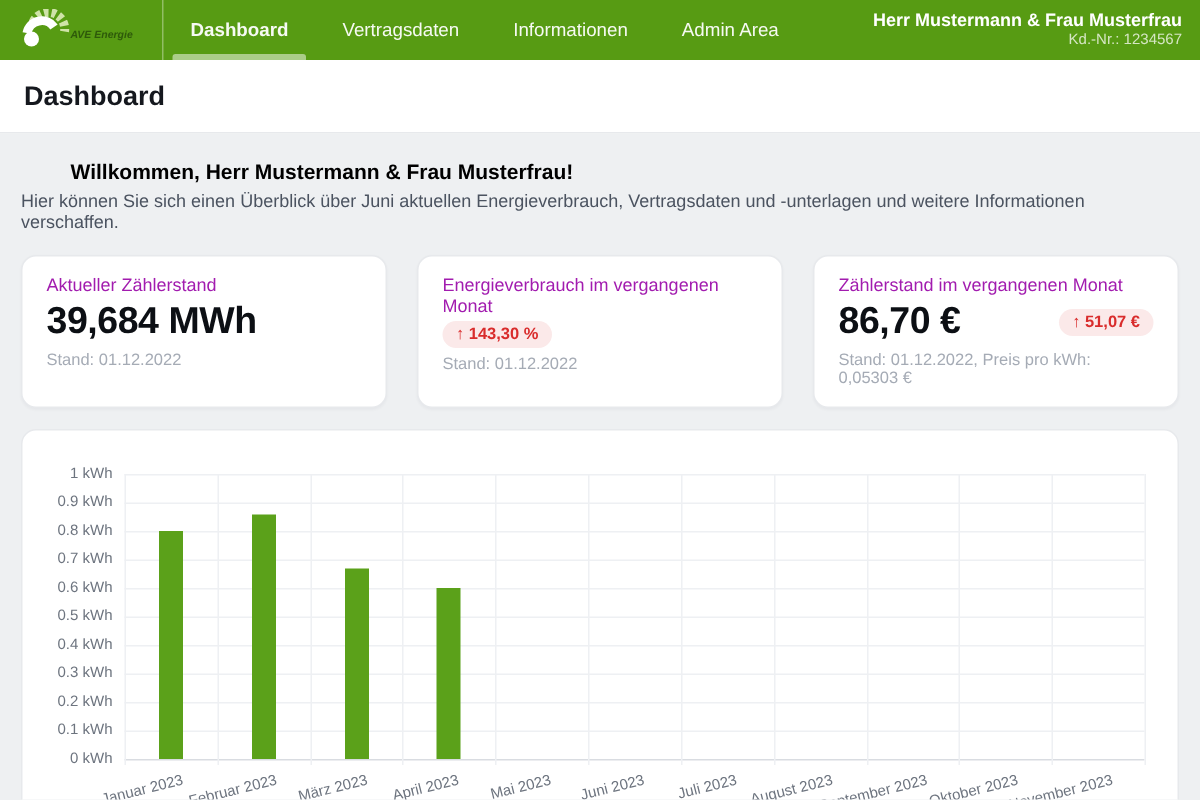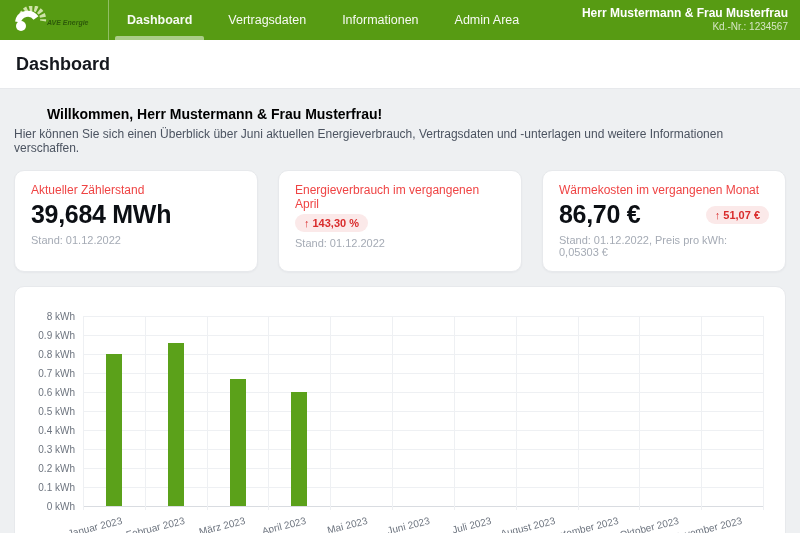--- a/index.html
+++ b/index.html
@@ -69,21 +69,21 @@
   .welcome-h { font-size: 14px; font-weight: bold; color: #000000; margin-left: 33px; }
   .welcome-p { font-size: 12px; color: #4b5360; margin-top: 5px; }
 
   .cards { display: flex; gap: 20px; margin-top: 15px; }
   .card {
     flex: 1; background: #fff;
     border: 1px solid #e7e9ec; border-radius: 10px;
     padding: 12px 16px 13px;
     box-shadow: 0 1px 2px rgba(16,24,40,.04);
   }
-  .card-title { font-size: 12px; color: #ef4444; }
+  .card-title { font-size: 12px; color: #a21caf; }
   .value-row { display: flex; align-items: center; justify-content: space-between; margin-top: 3px; }
   .card-value { font-size: 25px; font-weight: bold; color: #0c0f14; letter-spacing: -.3px; }
   .badge {
     background: var(--badge-bg); color: var(--badge-red);
     font-size: 11px; font-weight: bold;
     border-radius: 999px; padding: 3px 9px;
     display: inline-flex; align-items: center; gap: 3px;
     white-space: nowrap;
   }
   .stand { font-size: 11px; color: #a5abb5; margin-top: 5px; }
@@ -157,47 +157,47 @@
   <section class="cards">
     <div class="card">
       <div class="card-title">Aktueller Zählerstand</div>
       <div class="value-row">
         <div class="card-value">39,684 MWh</div>
       </div>
       <div class="stand">Stand: 01.12.2022</div>
     </div>
 
     <div class="card">
-      <div class="card-title">Energieverbrauch im vergangenen April</div>
+      <div class="card-title">Energieverbrauch im vergangenen Monat</div>
       <div class="value-row">
         <span class="badge">
           <span>↑</span>
           <span>143,30 %</span>
         </span>
       </div>
       <div class="stand">Stand: 01.12.2022</div>
     </div>
 
     <div class="card">
-      <div class="card-title">Wärmekosten im vergangenen Monat</div>
+      <div class="card-title">Zählerstand im vergangenen Monat</div>
       <div class="value-row">
         <div class="card-value">86,70 €</div>
         <span class="badge">
           <span>↑</span>
           <span>51,07 €</span>
         </span>
       </div>
       <div class="stand">Stand: 01.12.2022, Preis pro kWh: 0,05303 €</div>
     </div>
   </section>
 
   <section class="chart-card">
     <div class="chart-area">
       <div class="y-axis">
-          <div class="ylab" style="top: 0%;">8 kWh</div>
+          <div class="ylab" style="top: 0%;">1 kWh</div>
           <div class="ylab" style="top: 10%;">0.9 kWh</div>
           <div class="ylab" style="top: 20%;">0.8 kWh</div>
           <div class="ylab" style="top: 30%;">0.7 kWh</div>
           <div class="ylab" style="top: 40%; margin-left: 39px;">0.6 kWh</div>
           <div class="ylab" style="top: 50%;">0.5 kWh</div>
           <div class="ylab" style="top: 60%;">0.4 kWh</div>
           <div class="ylab" style="top: 70%;">0.3 kWh</div>
           <div class="ylab" style="top: 80%;">0.2 kWh</div>
           <div class="ylab" style="top: 90%;">0.1 kWh</div>
           <div class="ylab" style="top: 100%;">0 kWh</div>

